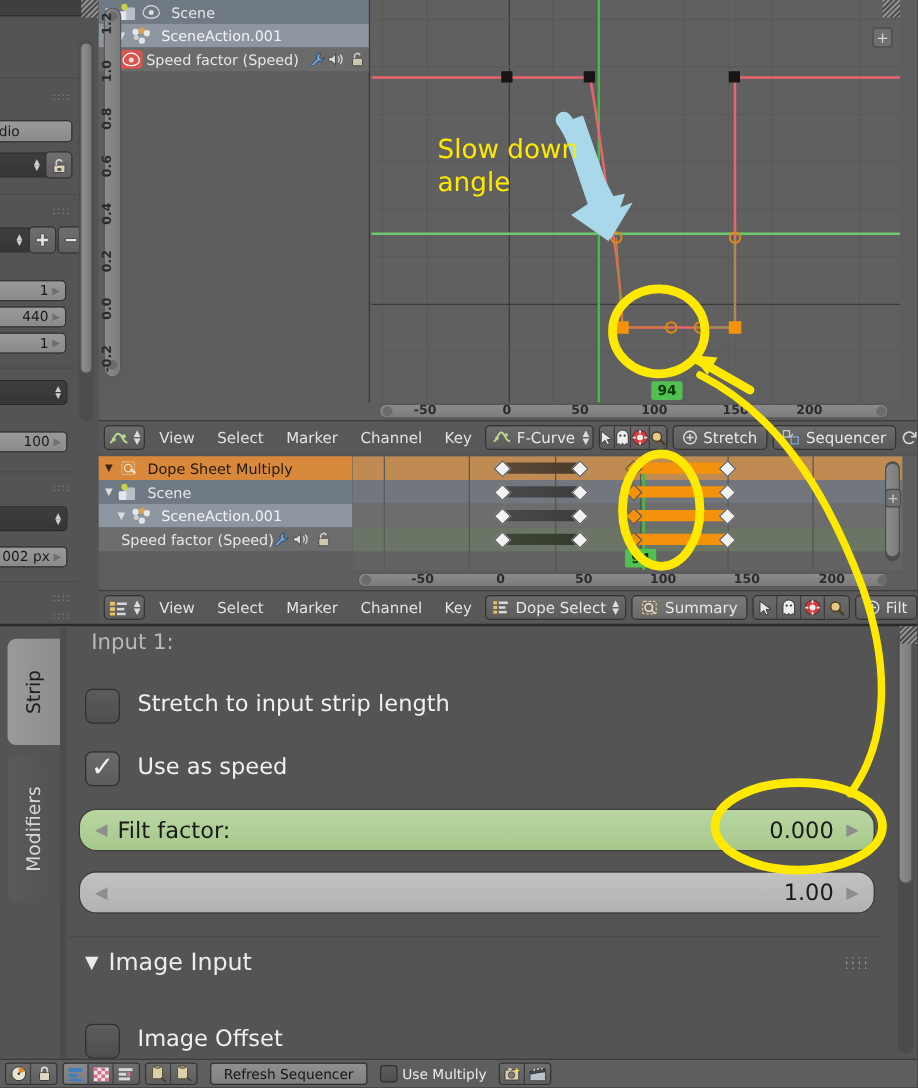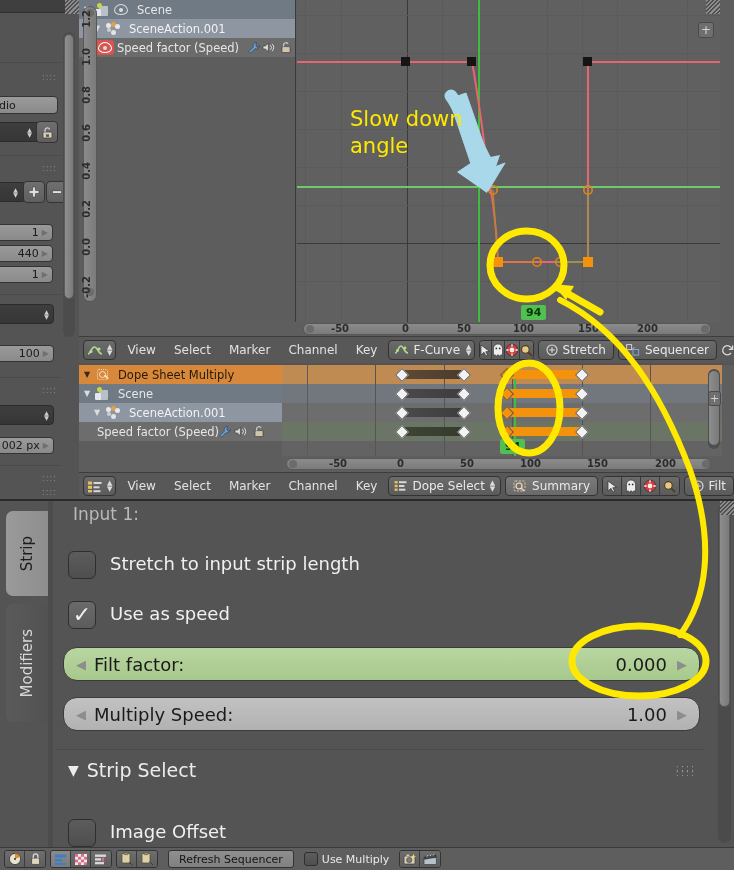--- a/index.html
+++ b/index.html
@@ -702,30 +702,29 @@
 
     <div class="p-slider green" style="position:absolute;left:63px;top:146px;width:637px;height:34px;">
       <span class="arrowL">◀</span>
       <span style="position:absolute;left:30px;">Filt factor:</span>
       <span style="position:absolute;right:32px;">0.000</span>
       <span class="arrowR">▶</span>
     </div>
 
     <div class="p-slider grey" style="position:absolute;left:63px;top:196px;width:637px;height:34px;">
       <span class="arrowL">◀</span>
-      <span style="position:absolute;left:30px;">Multiply Speed:</span>
       <span style="position:absolute;right:32px;">1.00</span>
       <span class="arrowR">▶</span>
     </div>
 
     <div class="sep" style="position:absolute;left:55px;top:248px;width:650px;"></div>
 
     <div class="p-sec" style="position:absolute;left:68px;top:258px;">
       <span style="font-size:14px;">▼</span>
-      <span>Strip Select</span>
+      <span>Image Input</span>
     </div>
     <div class="griphandle" style="position:absolute;right:38px;top:265px;">::::<br>::::</div>
 
     <div class="p-check" style="position:absolute;left:68px;top:318px;"></div>
     <div class="p-text" style="position:absolute;left:110px;top:320px;">Image Offset</div>
 
     <div id="prop-scroll">
       <div class="thumb"></div>
     </div>
     <div class="corner" style="right:0;top:0;"></div>

